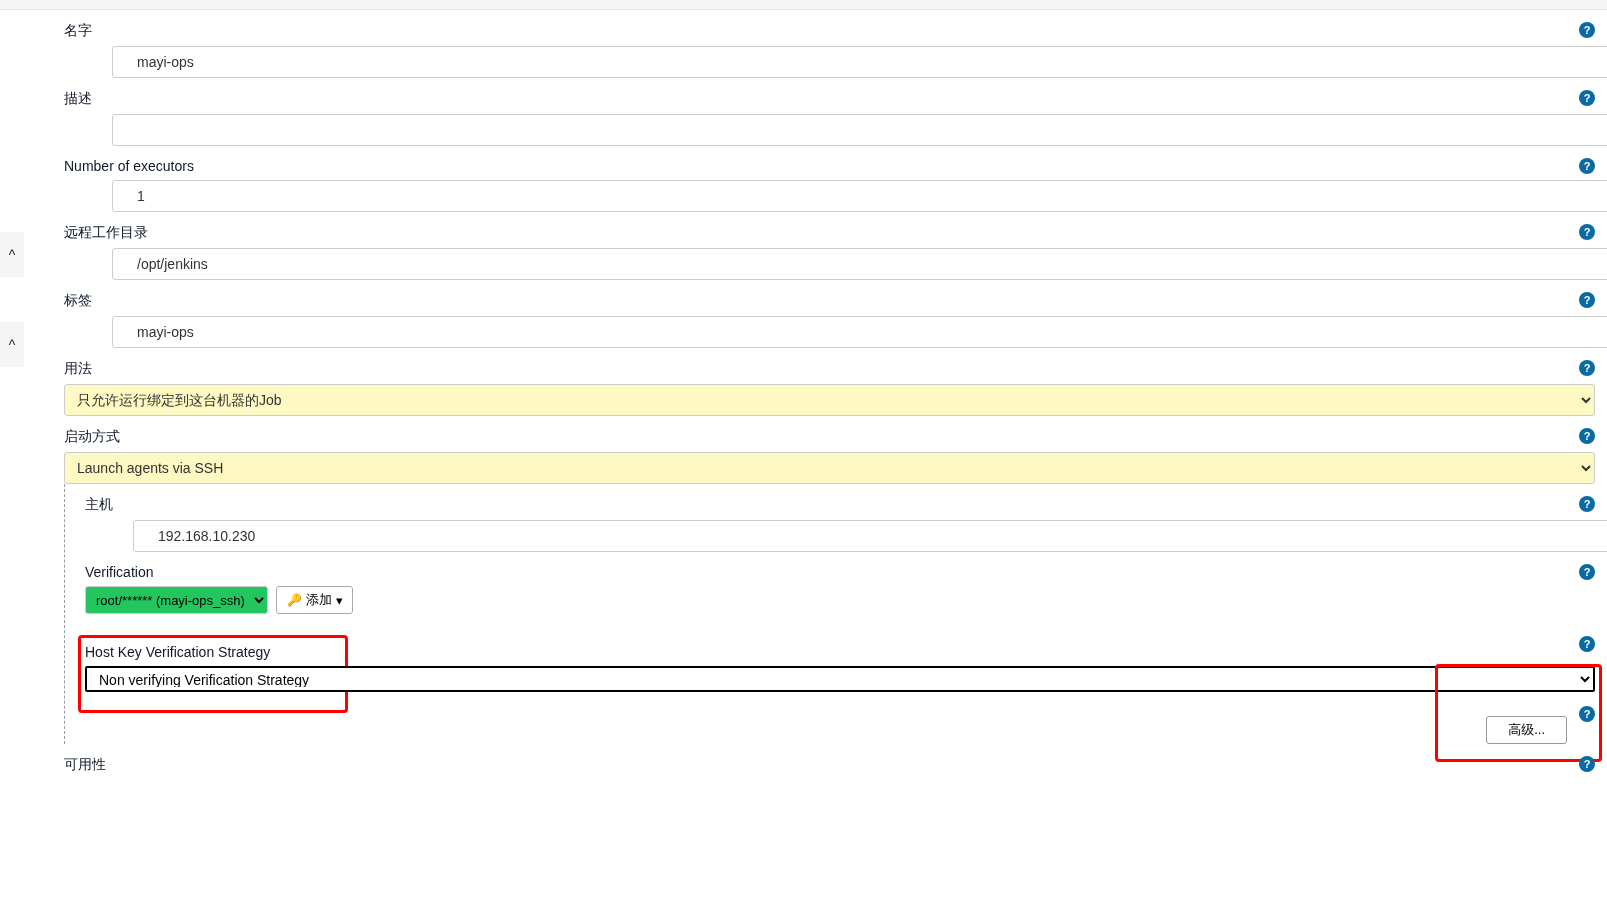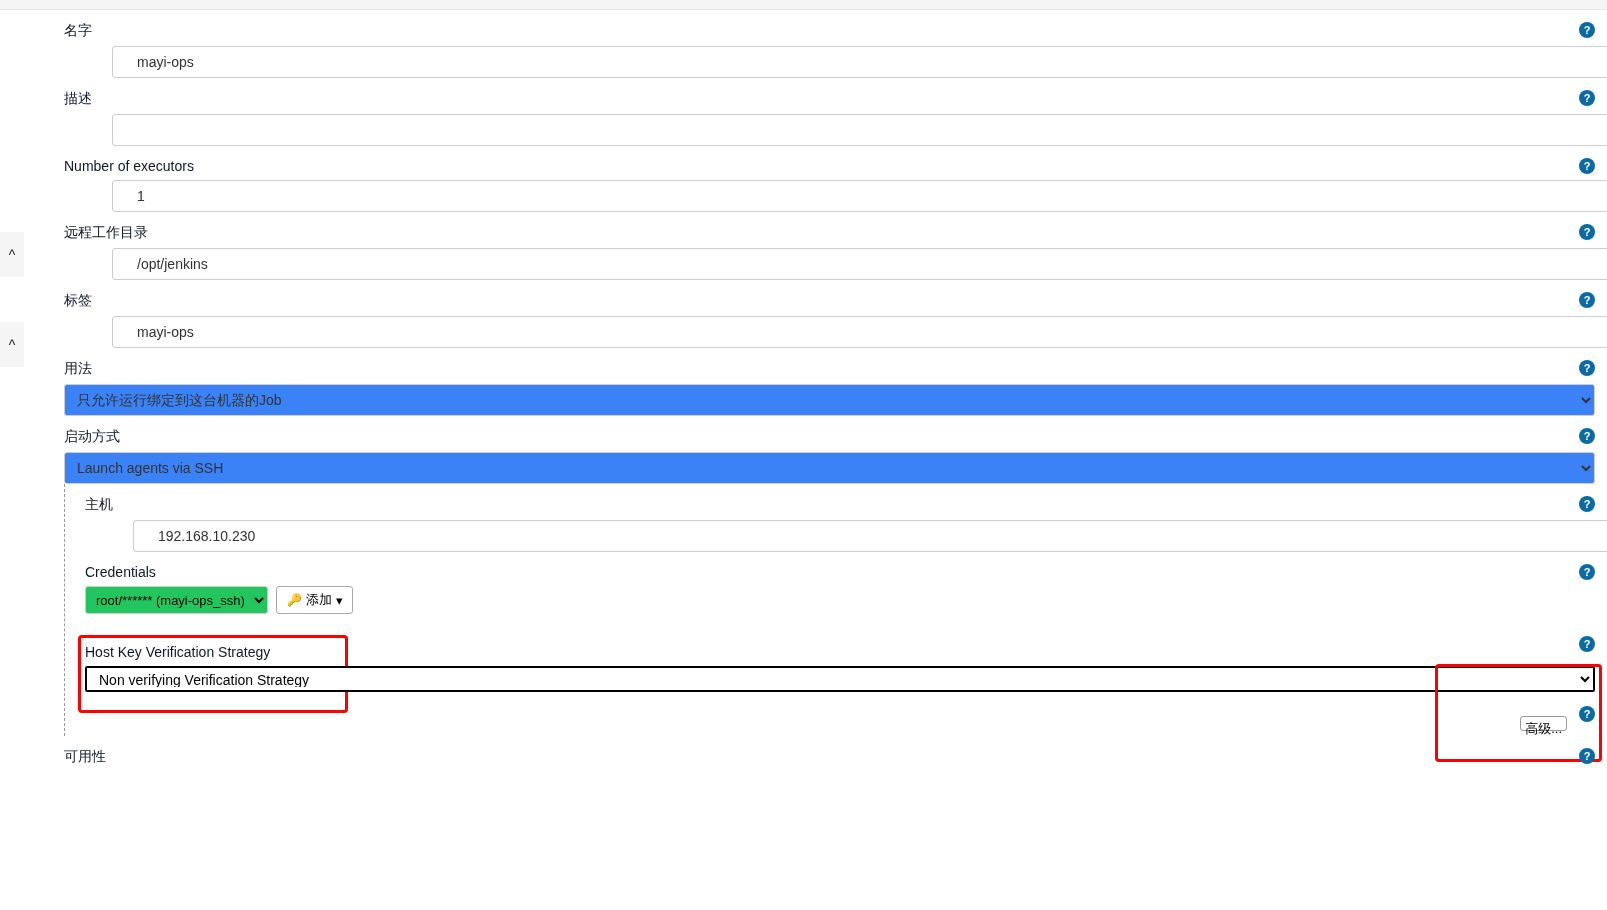--- a/index.html
+++ b/index.html
@@ -58,21 +58,21 @@
     color: #333;
     margin-left: 48px;
   }
   .form-select {
     width: 100%;
     height: 32px;
     padding: 4px 8px;
     font-size: 14px;
     border: 1px solid #ccc;
     border-radius: 3px;
-    background: #3b82f6;
+    background: #fef9c3;
     color: #333;
   }
   .help-icon {
     position: absolute;
     right: 0;
     top: 12px;
     width: 16px;
     height: 16px;
     background: #0b6aa2;
     border-radius: 50%;
@@ -138,22 +138,22 @@
     border-radius: 2px;
     background: #fff;
   }
   .adv-row {
     text-align: right;
     margin-top: 12px;
     position: relative;
     padding-left: 0;
   }
   .btn-adv {
-    height: 15px;
-    padding: 3px 4px;
+    height: 28px;
+    padding: 3px 21px;
     font-size: 13px;
     border: 1px solid #999;
     border-radius: 3px;
     background: #fff;
     cursor: pointer;
   }
   .hl-red-box {
     position: absolute;
     border: 3px solid #f00;
     border-radius: 4px;
@@ -222,21 +222,21 @@
 
     <div class="nested">
 
       <div class="form-row">
         <div class="form-label">主机</div>
         <div class="help-icon">?</div>
         <input class="form-input" type="text" value="192.168.10.230" style="">
       </div>
 
       <div class="form-row">
-        <div class="form-label">Credentials</div>
+        <div class="form-label">Verification</div>
         <div class="help-icon">?</div>
         <div class="cred-group">
           <select class="cred-select">
             <option>root/****** (mayi-ops_ssh)</option>
           </select>
           <button class="btn">
             <span class="key-icon">🔑</span>
             <span>添加</span>
             <span>▾</span>
           </button>

